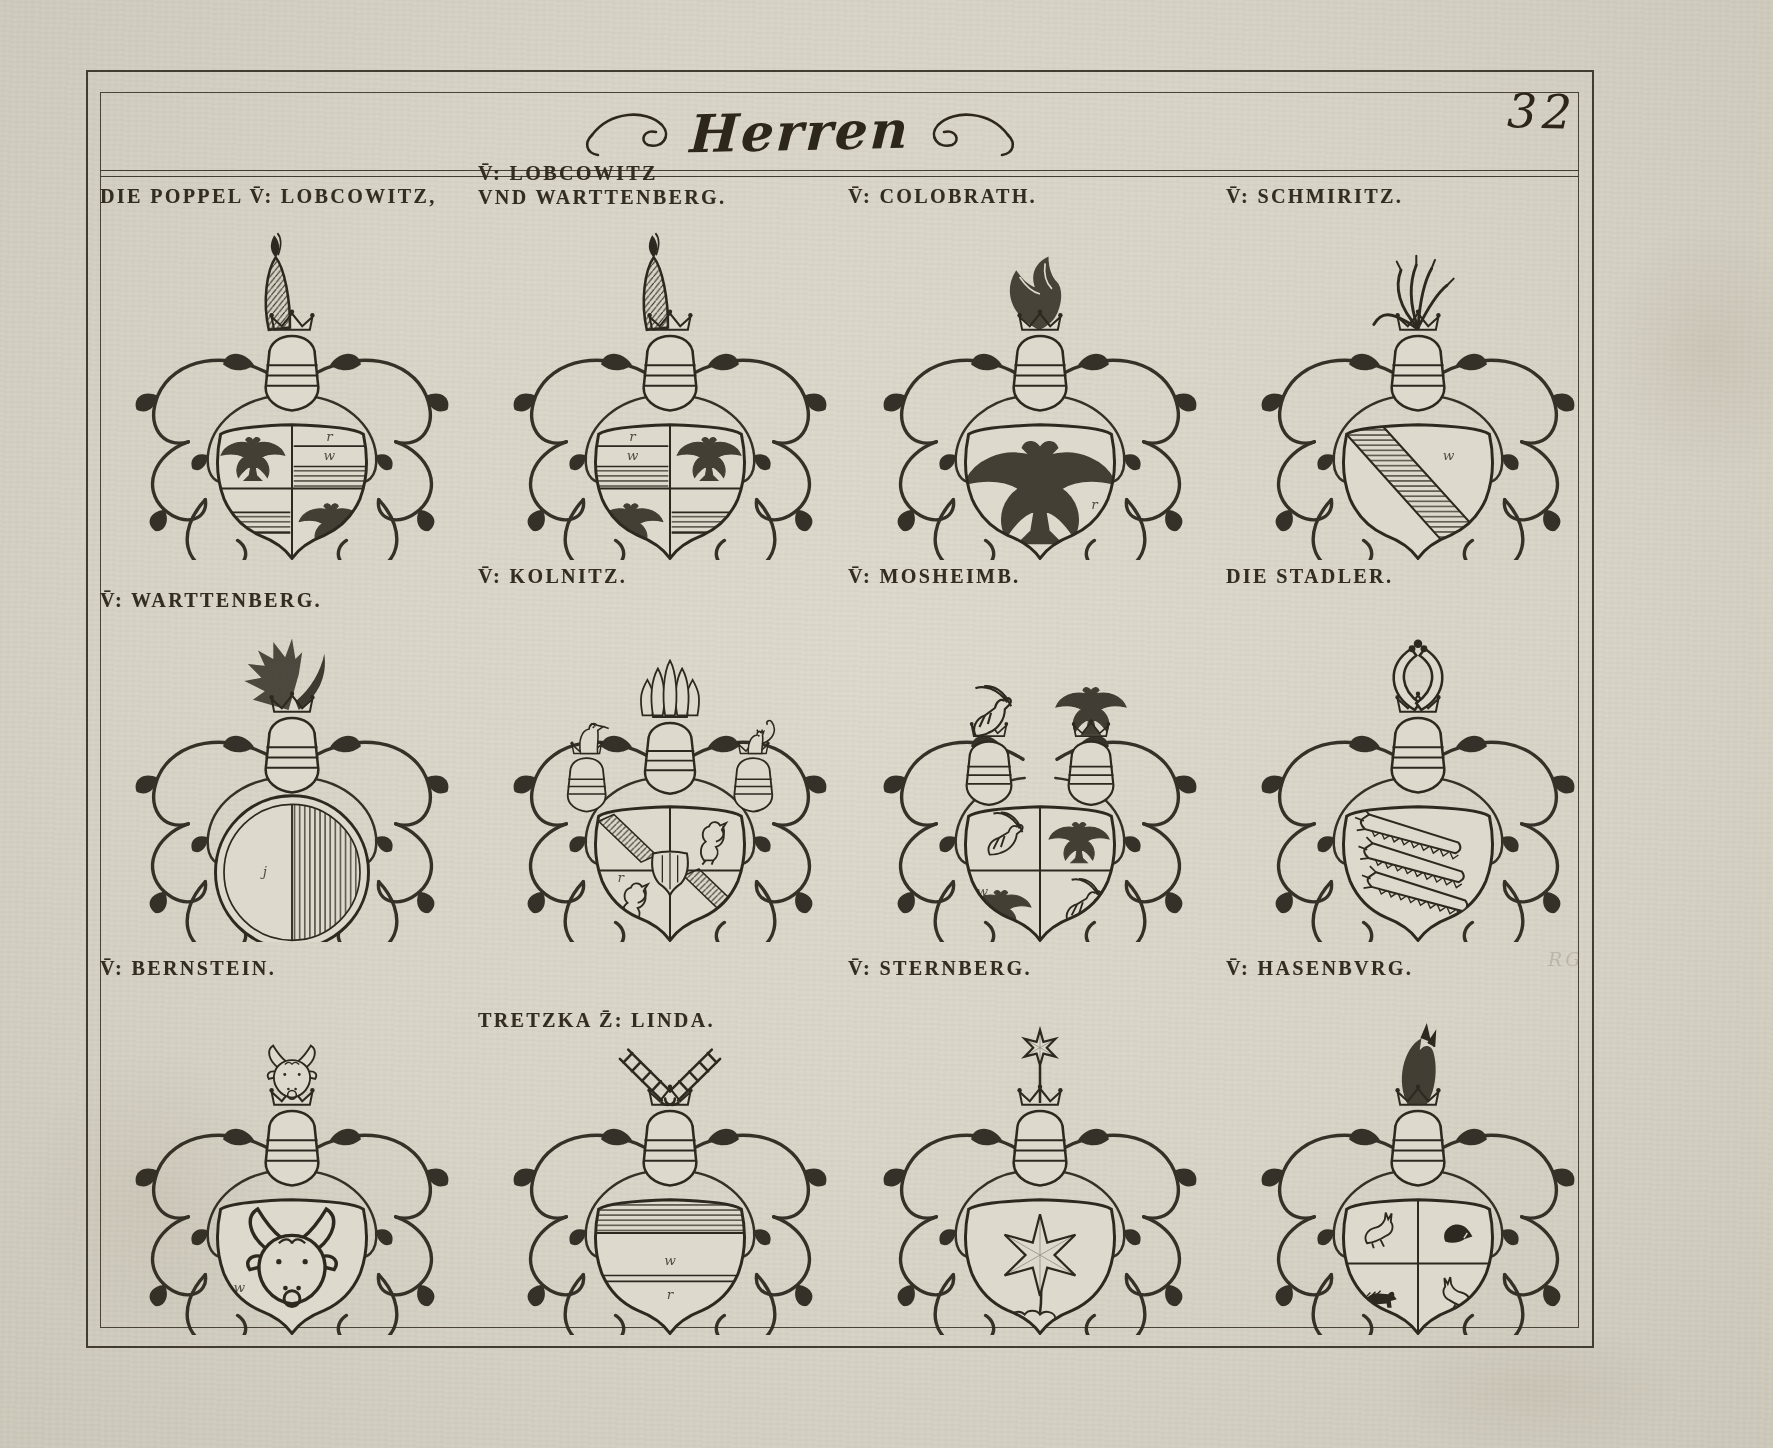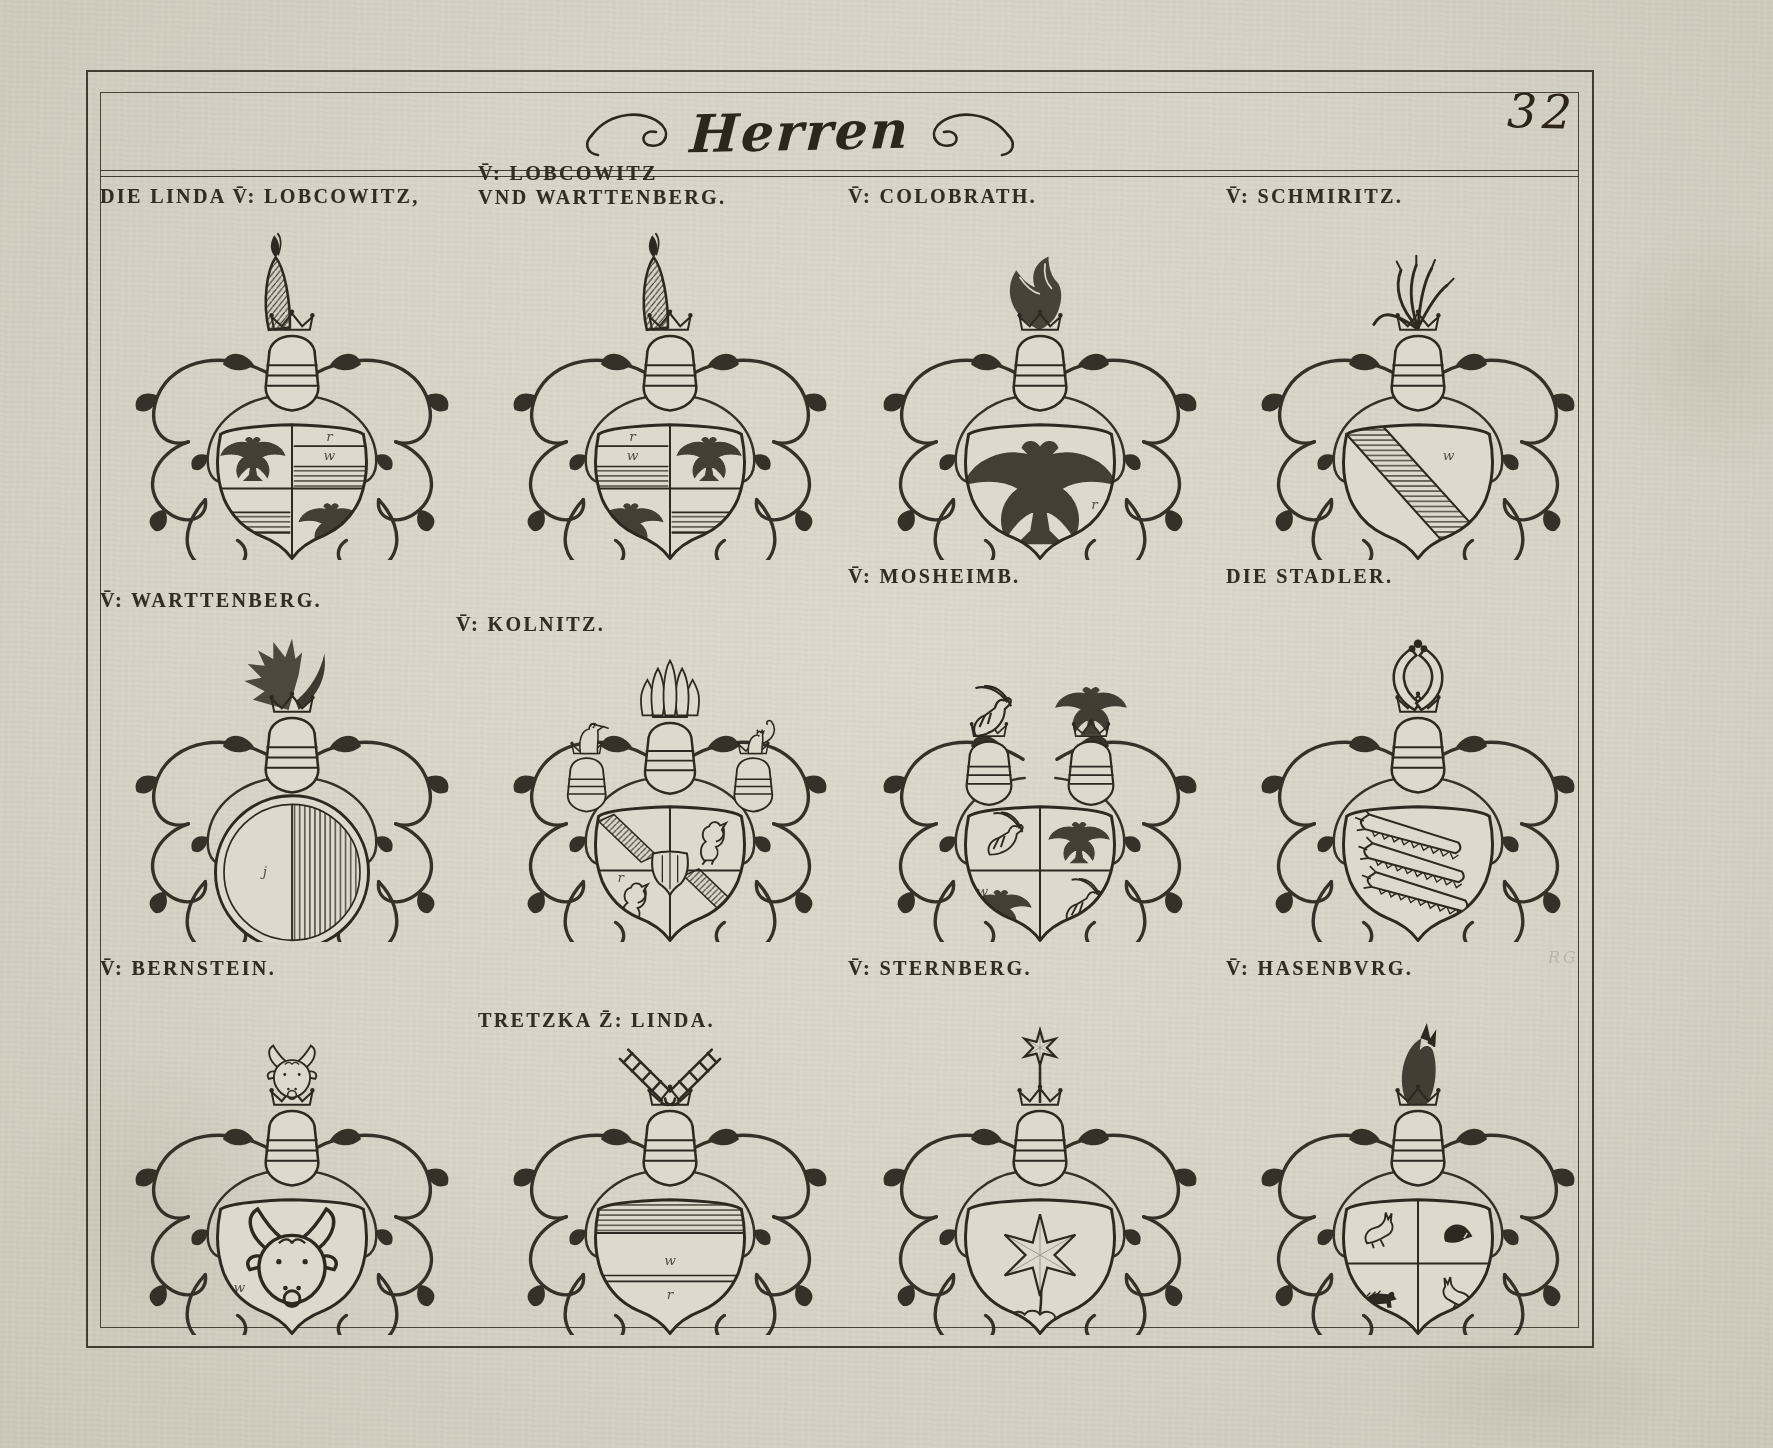--- a/index.html
+++ b/index.html
@@ -36,21 +36,21 @@
   }
   .coat-label{
     position:absolute;width:384px;text-align:left;
     font-family:"Liberation Serif","DejaVu Serif",serif;font-weight:700;
     font-size:20px;letter-spacing:2.4px;line-height:1.2;color:#332c20;
     text-shadow:0.4px 0.4px 0 rgba(40,32,18,0.3);
   }
   .coat-art{position:absolute;}
   .faint-mark{
     position:absolute;font-family:"DejaVu Serif",serif;font-style:italic;
-    font-size:16px;letter-spacing:3px;color:#6d6永a58;color:#6d66
+    font-size:19px;letter-spacing:3px;color:#6d6永a58;color:#6d66
   }
   .faint-mark{color:#6d6654;opacity:0.25;}
 </style>
 </head>
 <body>
 
 <div class="page">
 
   <div class="stain" style="left:1600px;top:220px;width:220px;height:260px;background:radial-gradient(rgba(125,108,80,0.10),transparent 70%);"></div>
   <div class="stain" style="left:20px;top:1050px;width:260px;height:300px;background:radial-gradient(rgba(125,108,80,0.08),transparent 70%);"></div>
@@ -73,21 +73,21 @@
         <path d="M 8,32 C 26,8 62,6 78,22 C 88,33 78,46 64,42 C 55,38 60,26 72,29"></path>
         <path d="M 8,32 C 0,40 2,50 14,52"></path>
       </g>
     </svg>
   </div>
 
   <div class="page-number">32</div>
 
   <div id="plate">
       <div class="coat-label" style="left:100px;top:184px;">
-        <div class="lline">DIE LINDA V̄: LOBCOWITZ,</div>
+        <div class="lline">DIE POPPEL V̄: LOBCOWITZ,</div>
       </div>
       <div class="coat-art" style="left:122px;top:220px;"><svg width="340" height="340" viewBox="-200 -255 400 400">
           <defs>
    <pattern id="c0hH" width="6" height="6" patternUnits="userSpaceOnUse">
               <path d="M0,3 H6" stroke="#2e2920" stroke-width="1.4"></path>
             </pattern>
    <pattern id="c0hV" width="6" height="6" patternUnits="userSpaceOnUse">
               <path d="M3,0 V6" stroke="#2e2920" stroke-width="1.4"></path>
             </pattern>
    <pattern id="c0hD" width="7" height="7" patternUnits="userSpaceOnUse">
@@ -365,21 +365,21 @@
             </clipPath>
             <circle cx="0" cy="8" r="90" fill="#ddd9cc" stroke="#2e2920" stroke-width="3.5"></circle>
             <circle cx="0" cy="8" r="80" fill="none" stroke="#2e2920" stroke-width="2"></circle>
             <g clip-path="url(#c4c)">
               <path d="M 0,-72 A 80 80 0 0 1 0,88 Z" fill="url(#c4hV)"></path>
               <path d="M 0,-74 V 90" stroke="#2e2920" stroke-width="2.2"></path>
             </g>
             <text x="-32" y="12" font-size="16" font-style="italic" font-family="DejaVu Serif, serif" fill="#2e2920" opacity="0.8" text-anchor="middle">j</text>
           </g>
         </svg></div>
-      <div class="coat-label" style="left:456px;top:564px;margin-top:48px;">
+      <div class="coat-label" style="left:478px;top:564px;">
         <div class="lline">V̄: KOLNITZ.</div>
       </div>
       <div class="coat-art" style="left:500px;top:602px;"><svg width="340" height="340" viewBox="-200 -255 400 400">
           <defs>
    <pattern id="c5hH" width="6" height="6" patternUnits="userSpaceOnUse">
               <path d="M0,3 H6" stroke="#2e2920" stroke-width="1.4"></path>
             </pattern>
    <pattern id="c5hV" width="6" height="6" patternUnits="userSpaceOnUse">
               <path d="M3,0 V6" stroke="#2e2920" stroke-width="1.4"></path>
             </pattern>

